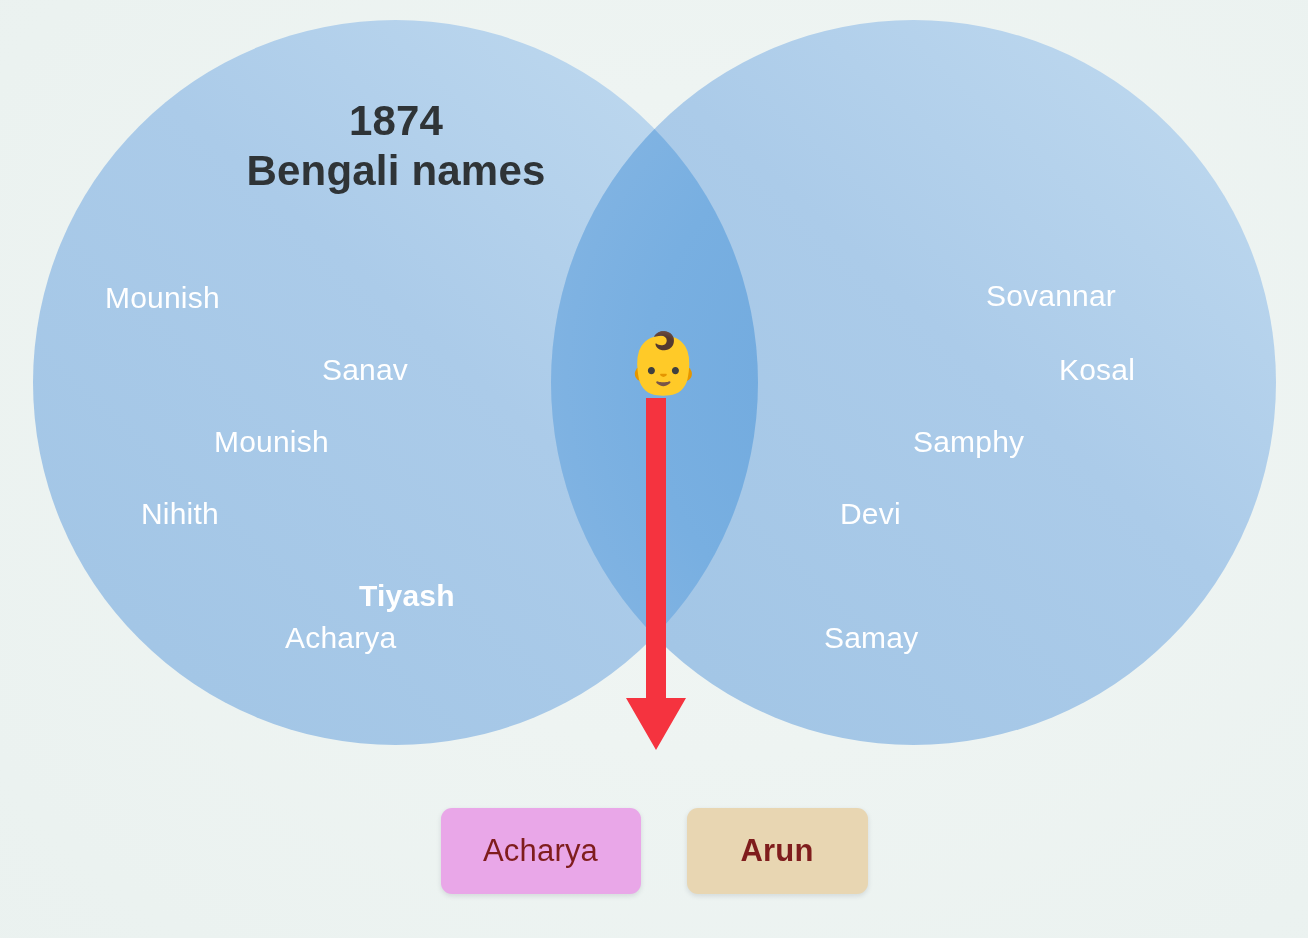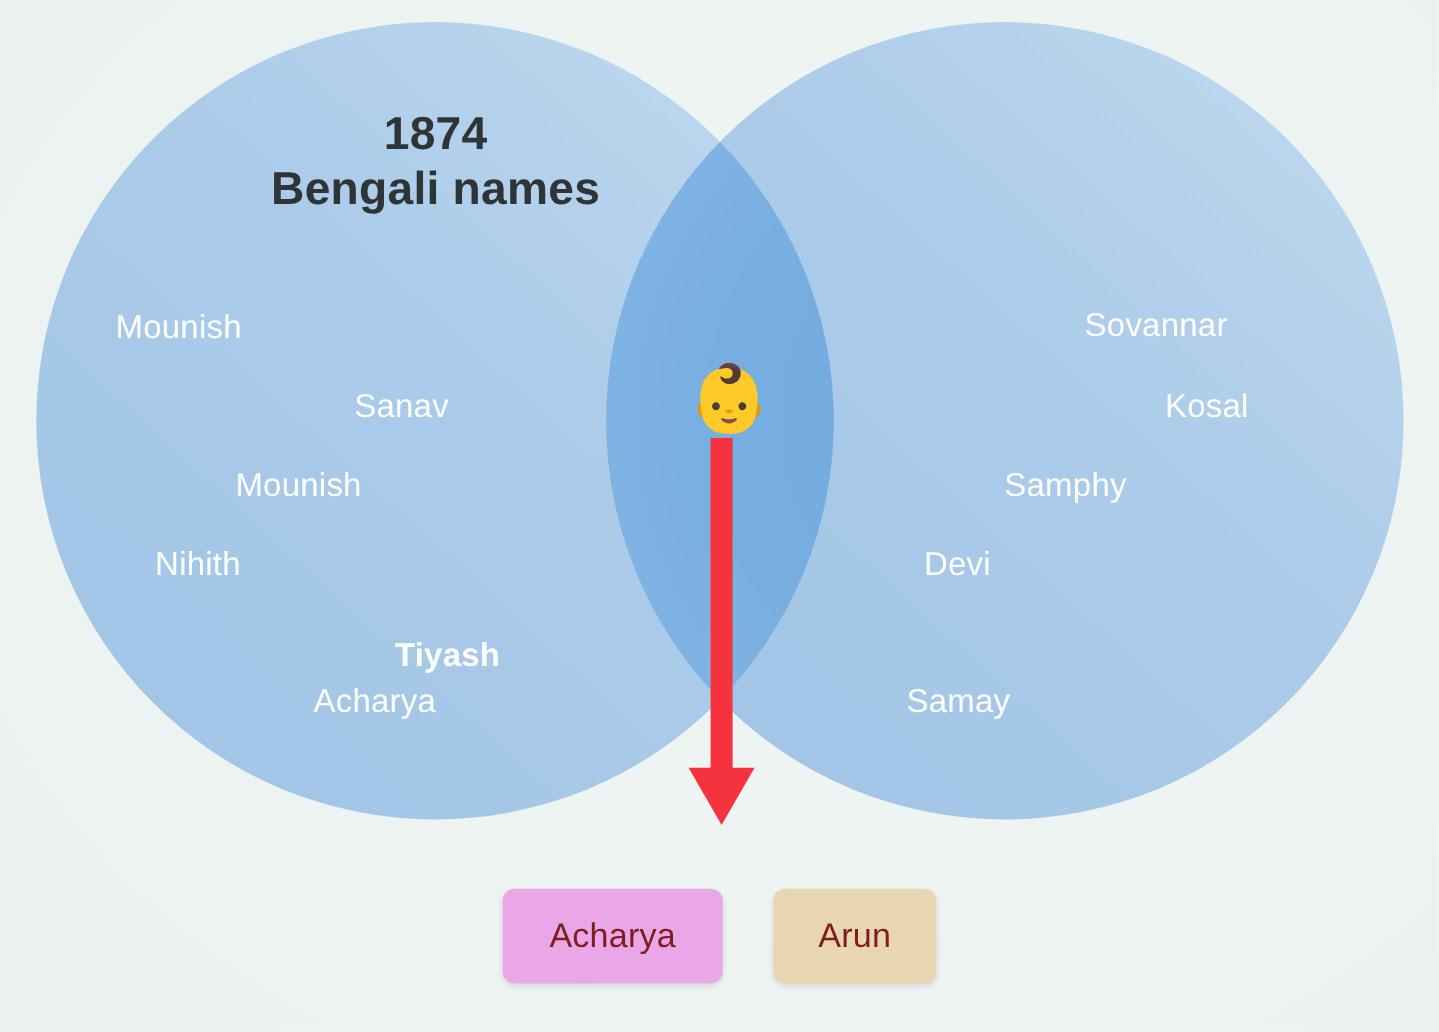--- a/index.html
+++ b/index.html
@@ -106,22 +106,23 @@
     color: #7f1d1d;
     font-weight: 400;
     letter-spacing: 0.2px;
     box-shadow: 0 2px 5px rgba(40,50,60,0.13);
   }
   #badge-acharya {
     width: 200px;
     background: #e9a7e8;
   }
   #badge-arun {
-    width: 148px;
+    width: 181px;
     background: #e8d6b2;
+    font-weight: bold;
   }
 </style>
 </head>
 <body>
 
 <div id="stage">
 
   <svg class="venn-svg" viewBox="0 0 1308 938">
     <defs>
       <linearGradient id="gradLeft" x1="0.15" y1="0.85" x2="0.85" y2="0.08">

